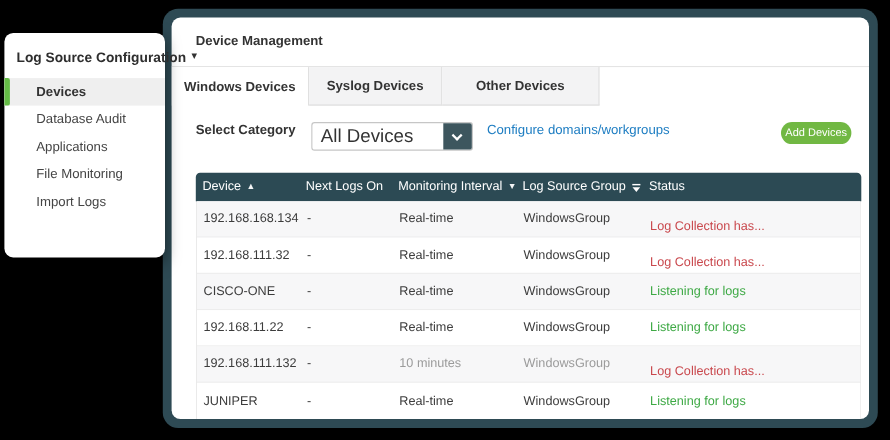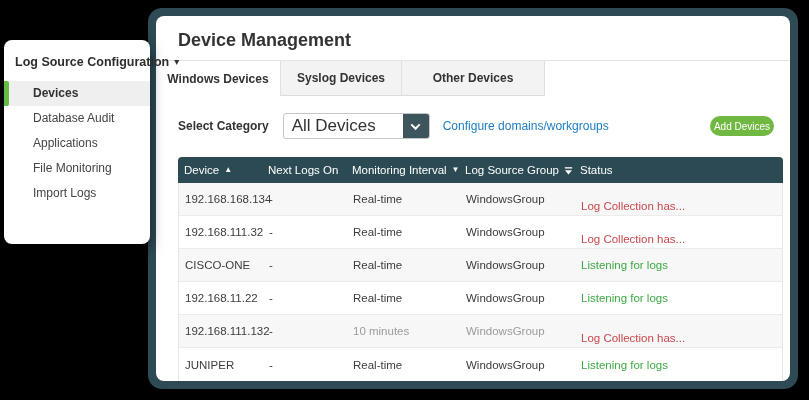--- a/index.html
+++ b/index.html
@@ -1,45 +1,45 @@
 <!DOCTYPE html>
 <html><head>
 <meta charset="utf-8">
 <style>
   html,body{margin:0;padding:0;background:#000;}
   *{box-sizing:border-box;font-family:"Liberation Sans","DejaVu Sans",sans-serif;}
   .stage{position:relative;width:809px;height:400px;background:#000;overflow:hidden;}
 
   
-  .sidebar{position:absolute;left:4px;top:40px;width:146px;height:204px;background:#fff;
+  .sidebar{position:absolute;left:4px;top:30px;width:146px;height:204px;background:#fff;
     border-radius:8px;z-index:3;box-shadow:0 5px 14px rgba(0,0,0,.5);}
   .sb-header{display:flex;align-items:center;gap:5px;padding:15px 10px 9px 11px;
     font-size:12.5px;font-weight:bold;color:#2e2e2e;cursor:pointer;white-space:nowrap;}
   .sb-caret{font-size:10px;color:#333;line-height:1;}
   .sb-items{padding-top:3px;}
   .sb-item{position:relative;height:25px;line-height:25px;padding-left:29px;
     font-size:12px;color:#444;cursor:pointer;white-space:nowrap;}
   .sb-item.active{background:#efefef;font-weight:bold;color:#333;}
   .sb-item.active::before{content:"";position:absolute;left:0;top:0;bottom:0;width:5px;
     background:#64bb46;border-radius:0 2px 2px 0;}
 
   
   .card-frame{position:absolute;left:148px;top:8px;width:650px;height:381px;
     background:#2e4a54;border-radius:14px;padding:8px;z-index:2;}
   .card{position:relative;width:100%;height:100%;background:#fff;border-radius:8px;overflow:hidden;}
-  .card-title{position:absolute;left:22px;top:14px;font-size:18px;font-weight:bold;color:#333;}
+  .card-title{position:absolute;left:22px;top:14px;font-size:12px;font-weight:bold;color:#333;}
 
   .tabs{position:absolute;left:0;top:44px;right:0;height:35px;border-top:1px solid #e4e4e4;display:flex;}
   .tab{height:35px;display:flex;align-items:center;justify-content:center;
     font-size:12px;color:#333;cursor:pointer;}
   .tab.active{width:125px;background:#fff;font-weight:bold;border-right:1px solid #e0e0e0;}
   .tab.t2{width:121px;background:#f3f3f4;border-bottom:1px solid #dcdcdc;border-right:1px solid #e0e0e0;font-weight:600;}
   .tab.t3{width:143px;background:#f3f3f4;border-bottom:1px solid #dcdcdc;border-right:1px solid #e0e0e0;font-weight:600;}
 
-  .toolbar{position:absolute;left:22px;right:16px;top:95px;height:30px;display:flex;align-items:center;}
+  .toolbar{position:absolute;left:22px;right:16px;top:95px;height:30px;display:flex;}
   .tb-label{font-size:12px;font-weight:bold;color:#333;margin-right:14px;}
   .select{display:flex;align-items:center;width:147px;height:26px;border:1px solid #c6c6c6;
     border-radius:3px;background:#fff;cursor:pointer;overflow:hidden;}
   .select-value{flex:1;padding-left:8px;font-size:17px;color:#333;}
   .select-btn{width:26px;height:26px;background:#3d565e;display:flex;align-items:center;justify-content:center;}
   .chev{width:7px;height:7px;border-right:2px solid #fff;border-bottom:2px solid #fff;
     transform:rotate(45deg) translate(-1px,-1px);}
   .link{margin-left:13px;font-size:12px;color:#1d7dc2;text-decoration:none;cursor:pointer;}
   .btn-add{margin-left:auto;width:64px;height:20px;background:#71b843;color:#fff;border:none;
     border-radius:10px;font-size:10px;cursor:pointer;padding:0;}
@@ -48,21 +48,21 @@
   .table{position:absolute;left:22px;top:142px;width:605px;border:1px solid #e6e6e6;
     border-top:none;border-radius:4px 4px 2px 2px;}
   .thead{display:flex;align-items:center;height:26px;background:#2c4a54;color:#fff;
     border-radius:4px 4px 0 0;font-size:11.5px;margin:-1px -1px 0 -1px;}
   .th{display:flex;align-items:center;gap:5px;white-space:nowrap;cursor:pointer;}
   .sort-ico{font-size:8px;line-height:1;opacity:.95;}
   .tr{display:flex;align-items:center;height:33px;background:#fff;border-bottom:1px solid #ebebeb;
     font-size:11.5px;color:#3c3c3c;cursor:pointer;}
   .tr:last-child{border-bottom:none;}
   .tr.alt{background:#f7f7f8;}
-  .c1{width:90px;padding-left:6px;}
+  .c1{width:100px;padding-left:6px;}
   .c2{width:84px;}
   .c3{width:113px;}
   .c4{width:115px;}
   .c5{flex:1;}
   .st-error{color:#c9484d;margin-top:13px;}
   .st-ok{color:#3ea945;}
   .tr.muted .c3,.tr.muted .c4{color:#9b9b9b;}
 </style>
 </head>
 <body>

